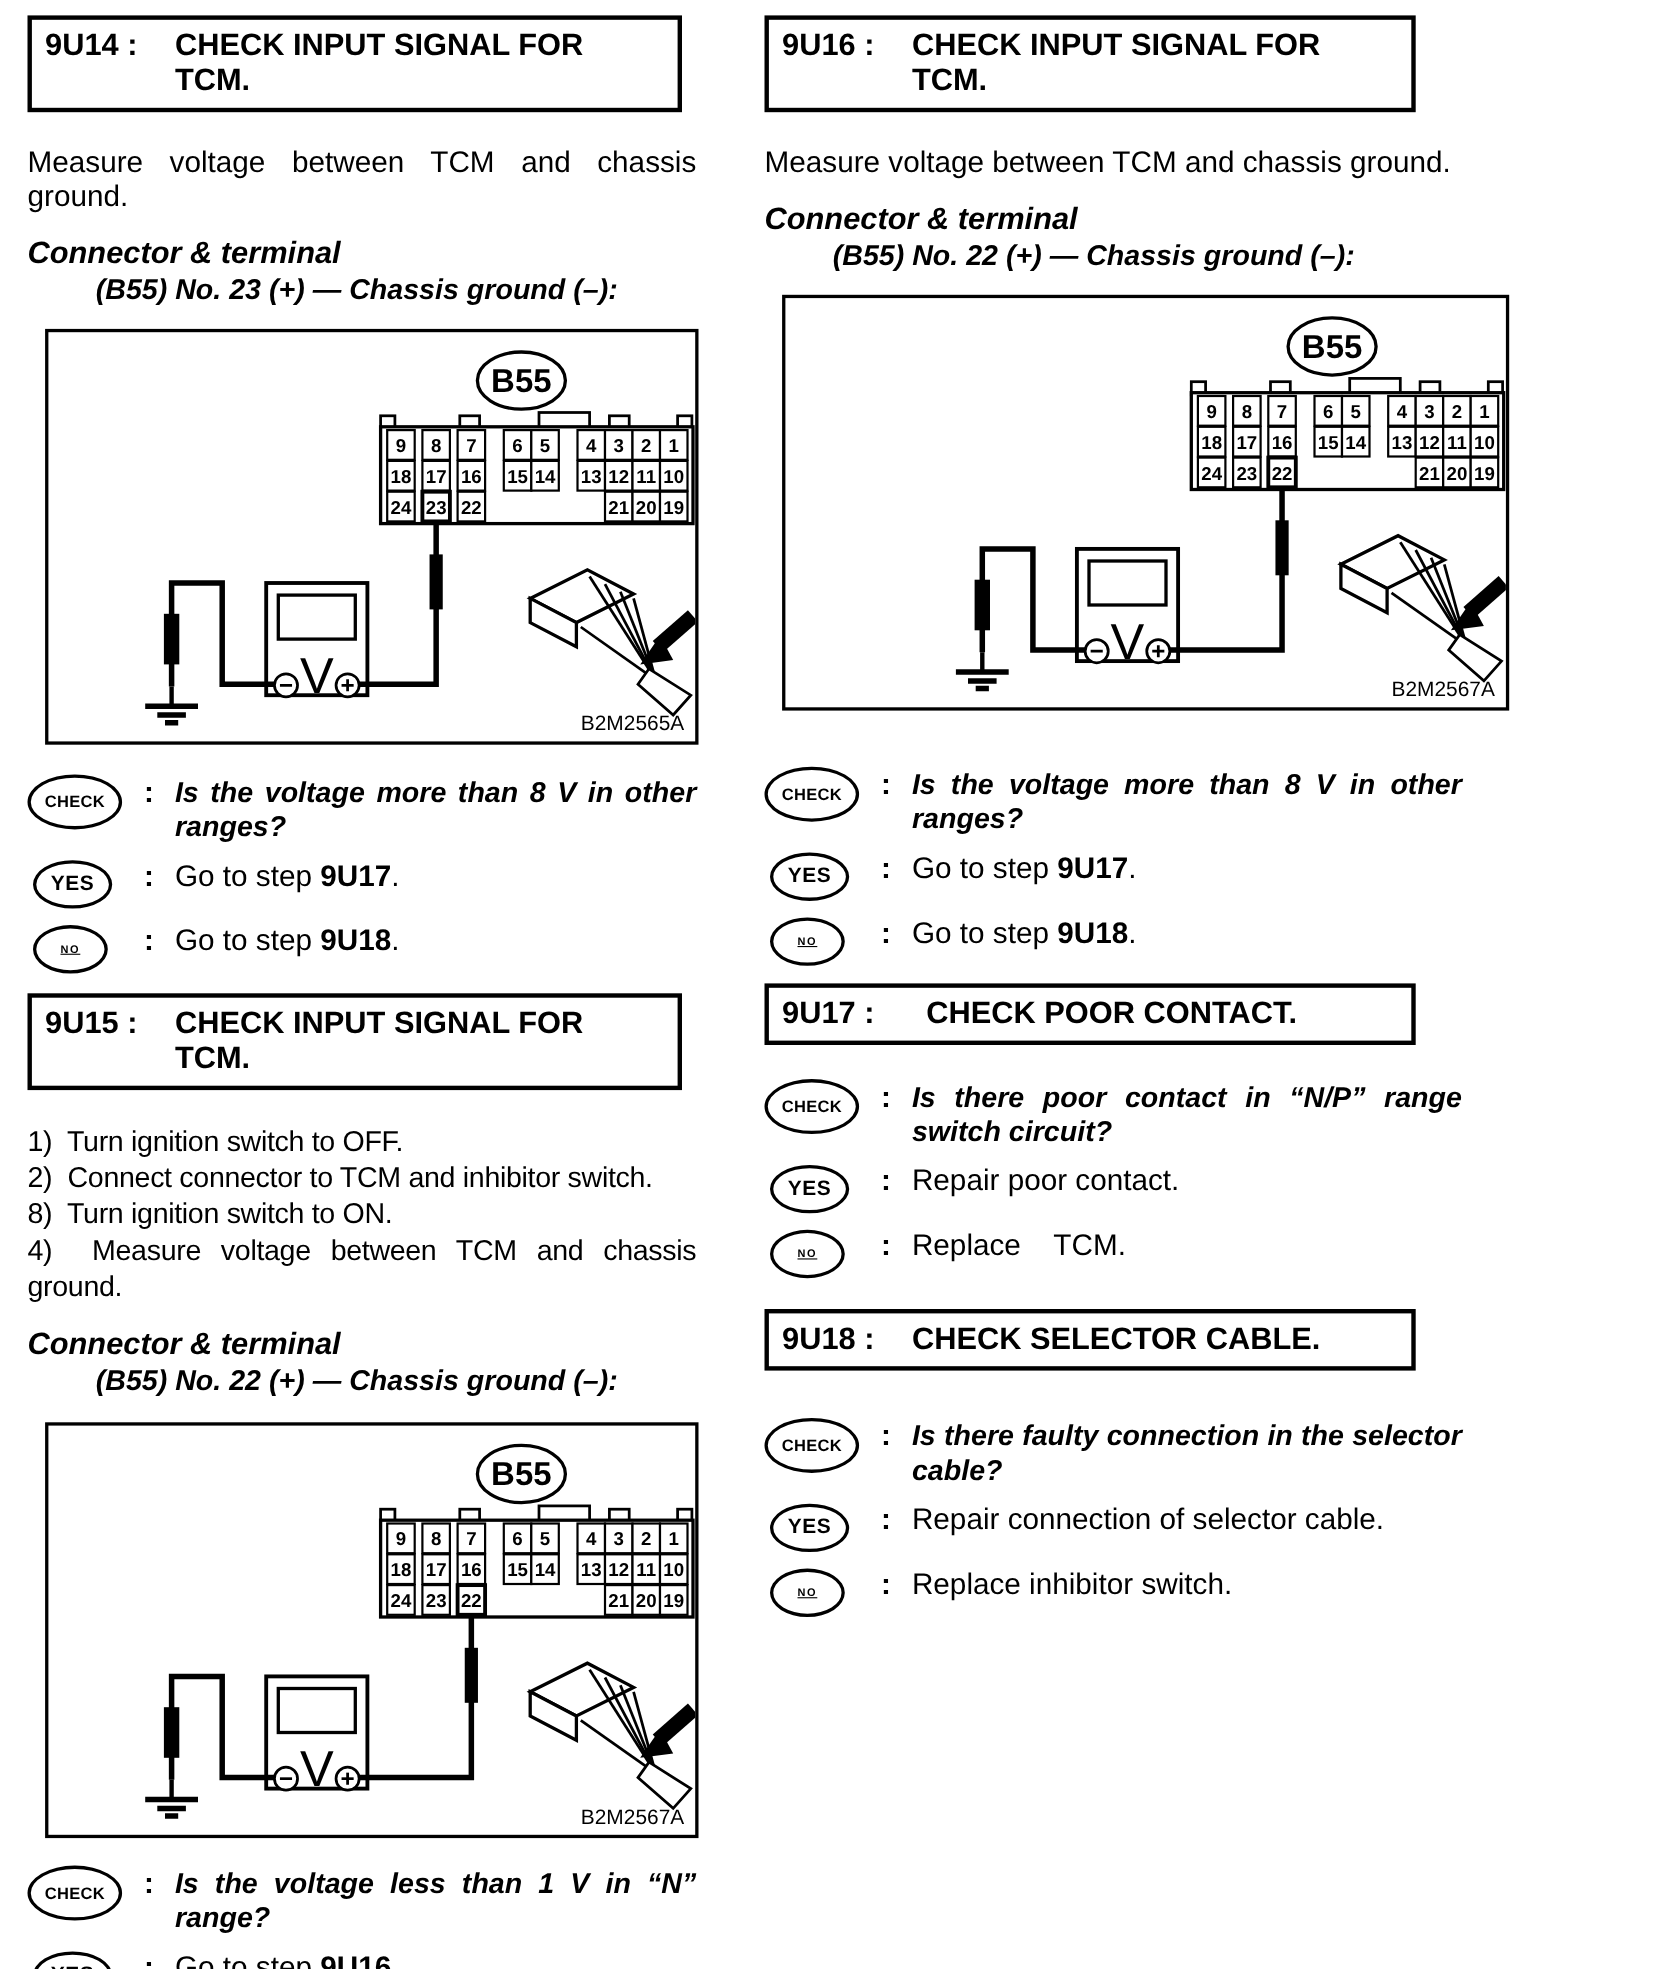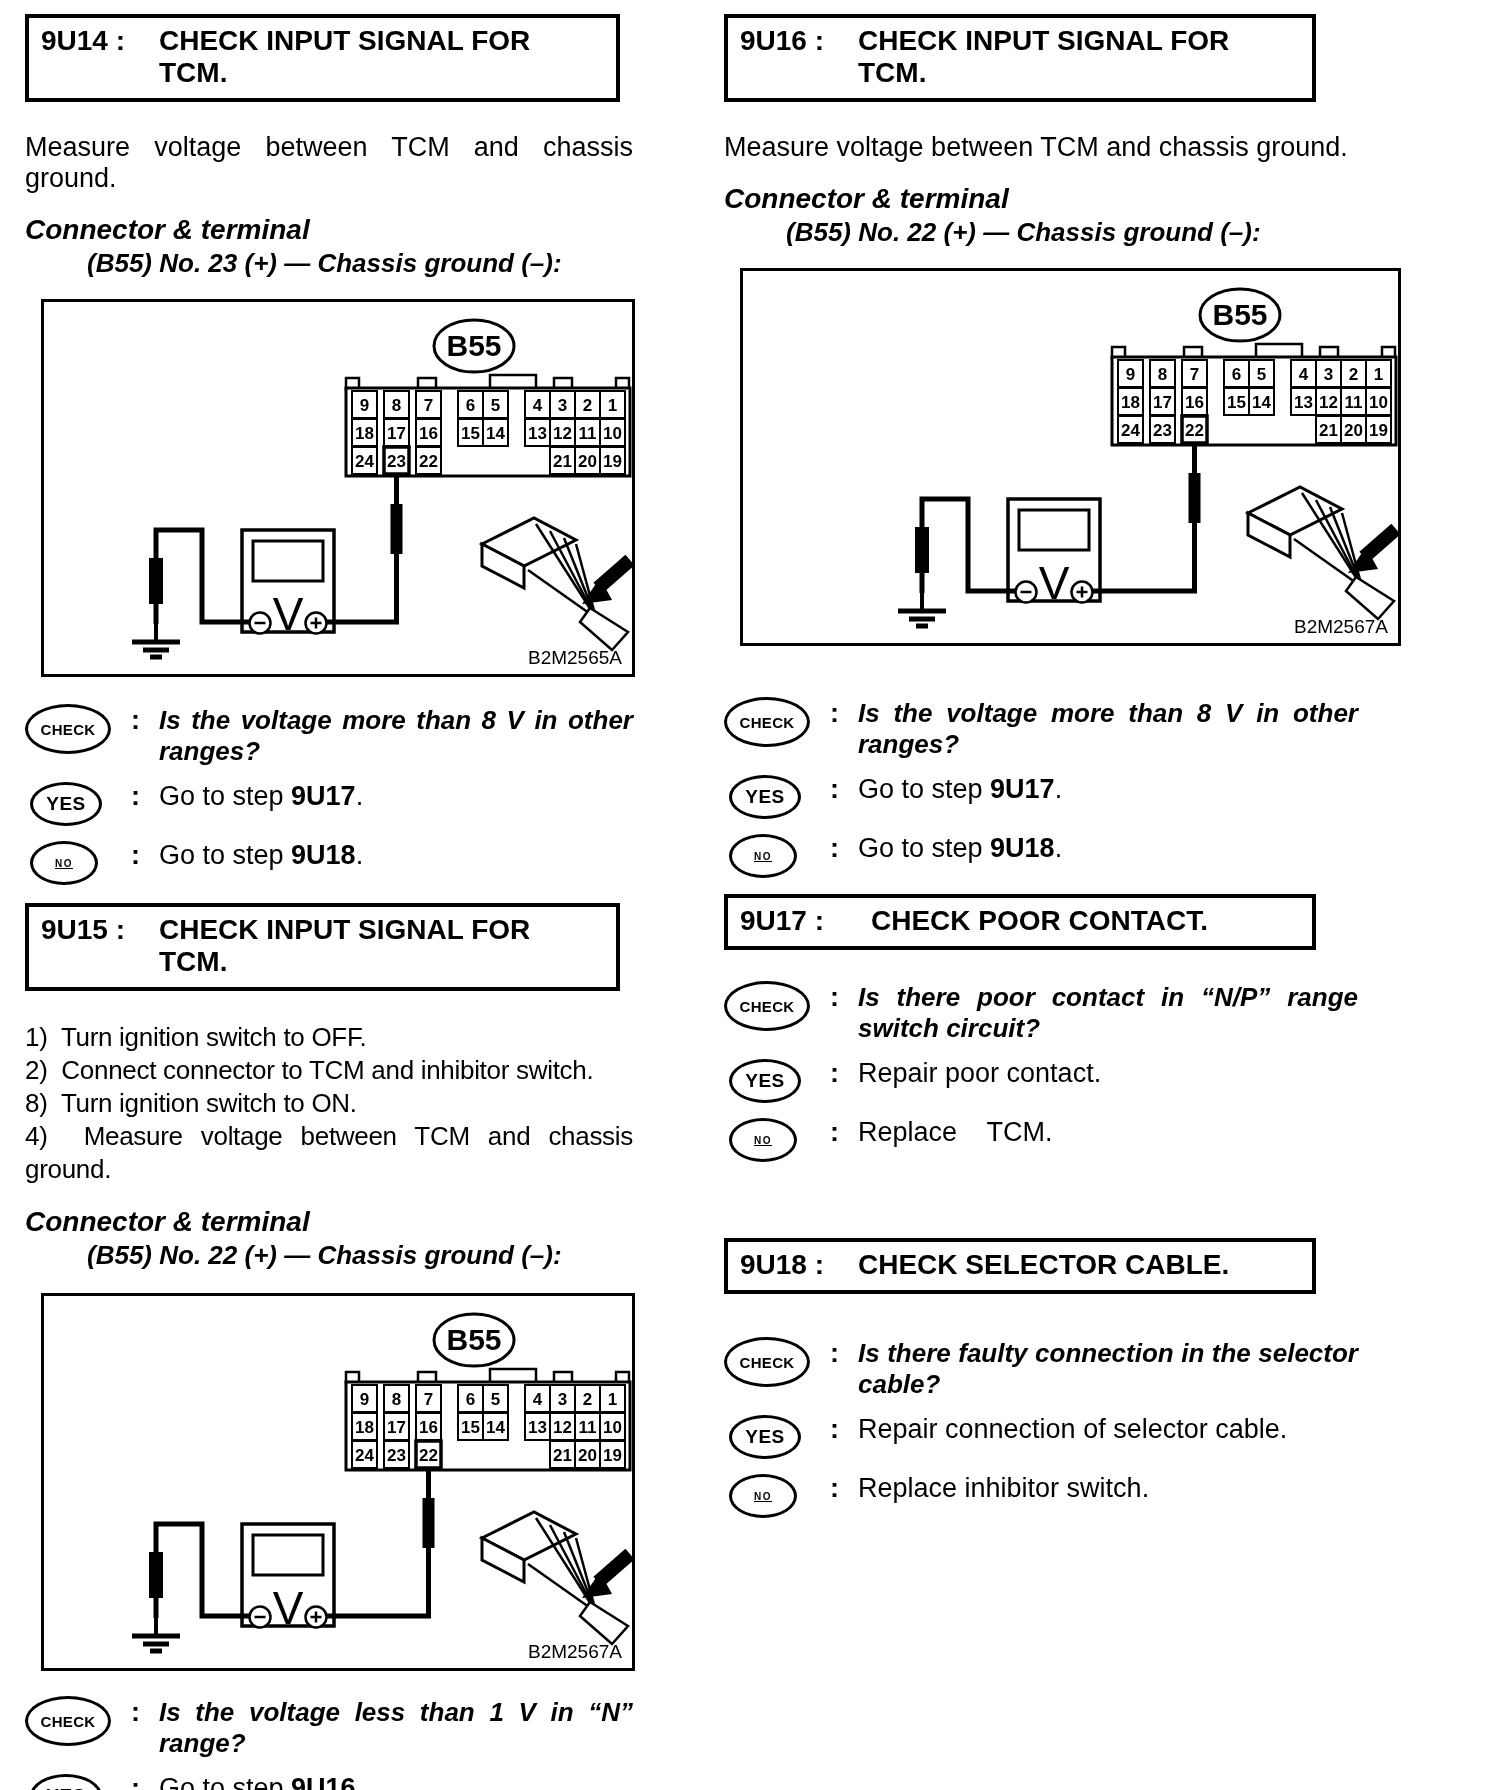--- a/index.html
+++ b/index.html
@@ -1,27 +1,27 @@
 <!DOCTYPE html>
 <html><head>
 <meta charset="utf-8">
 <style>
   html,body{margin:0;padding:0;background:#fff;}
   body{width:1504px;height:1790px;position:relative;font-family:"Liberation Sans",sans-serif;color:#000;}
   .page{position:relative;width:1504px;height:1790px;background:#fff;overflow:hidden;}
   .col{position:absolute;top:0;}
   .col-left{left:25px;width:608px;}
-  .col-right{left:724px;width:715px;}
+  .col-right{left:695px;width:715px;}
   .hbox{border:4px solid #000;display:flex;align-items:baseline;padding:7px 10px 9px 12px;font-weight:700;font-size:28px;margin-top:14px;background:#fff;}
   .hbox .sid{flex:none;width:118px;}
   .hbox-l{width:565px;}
   .hbox-r{width:562px;}
   .hbox-s15{margin-top:18px;}
   .hbox-s17{margin-top:16px;gap:13px;}
-  .hbox-s18{margin-top:76px;}
+  .hbox-s18{margin-top:28px;}
   .intro{margin:30px 0 0;font-size:27px;line-height:31px;text-align:justify;}
   .conn-head{margin:20px 0 0;font-size:28px;font-weight:700;font-style:italic;}
   .conn-spec{margin:2px 0 0 62px;font-size:26px;font-weight:700;font-style:italic;}
   .steps{margin-top:30px;}
   .steps p{margin:0;font-size:26px;line-height:33px;letter-spacing:-0.3px;text-align:justify;white-space:pre-wrap;}
   .figure{margin-top:20px;margin-left:16px;height:372px;border:3.5px solid #000;position:relative;background:#fff;}
   .fig-l{width:588px;}
   .fig-r{width:655px;}
   .fig2{margin-top:22px;}
   .figure svg{position:absolute;left:0;top:0;width:100%;height:100%;}

